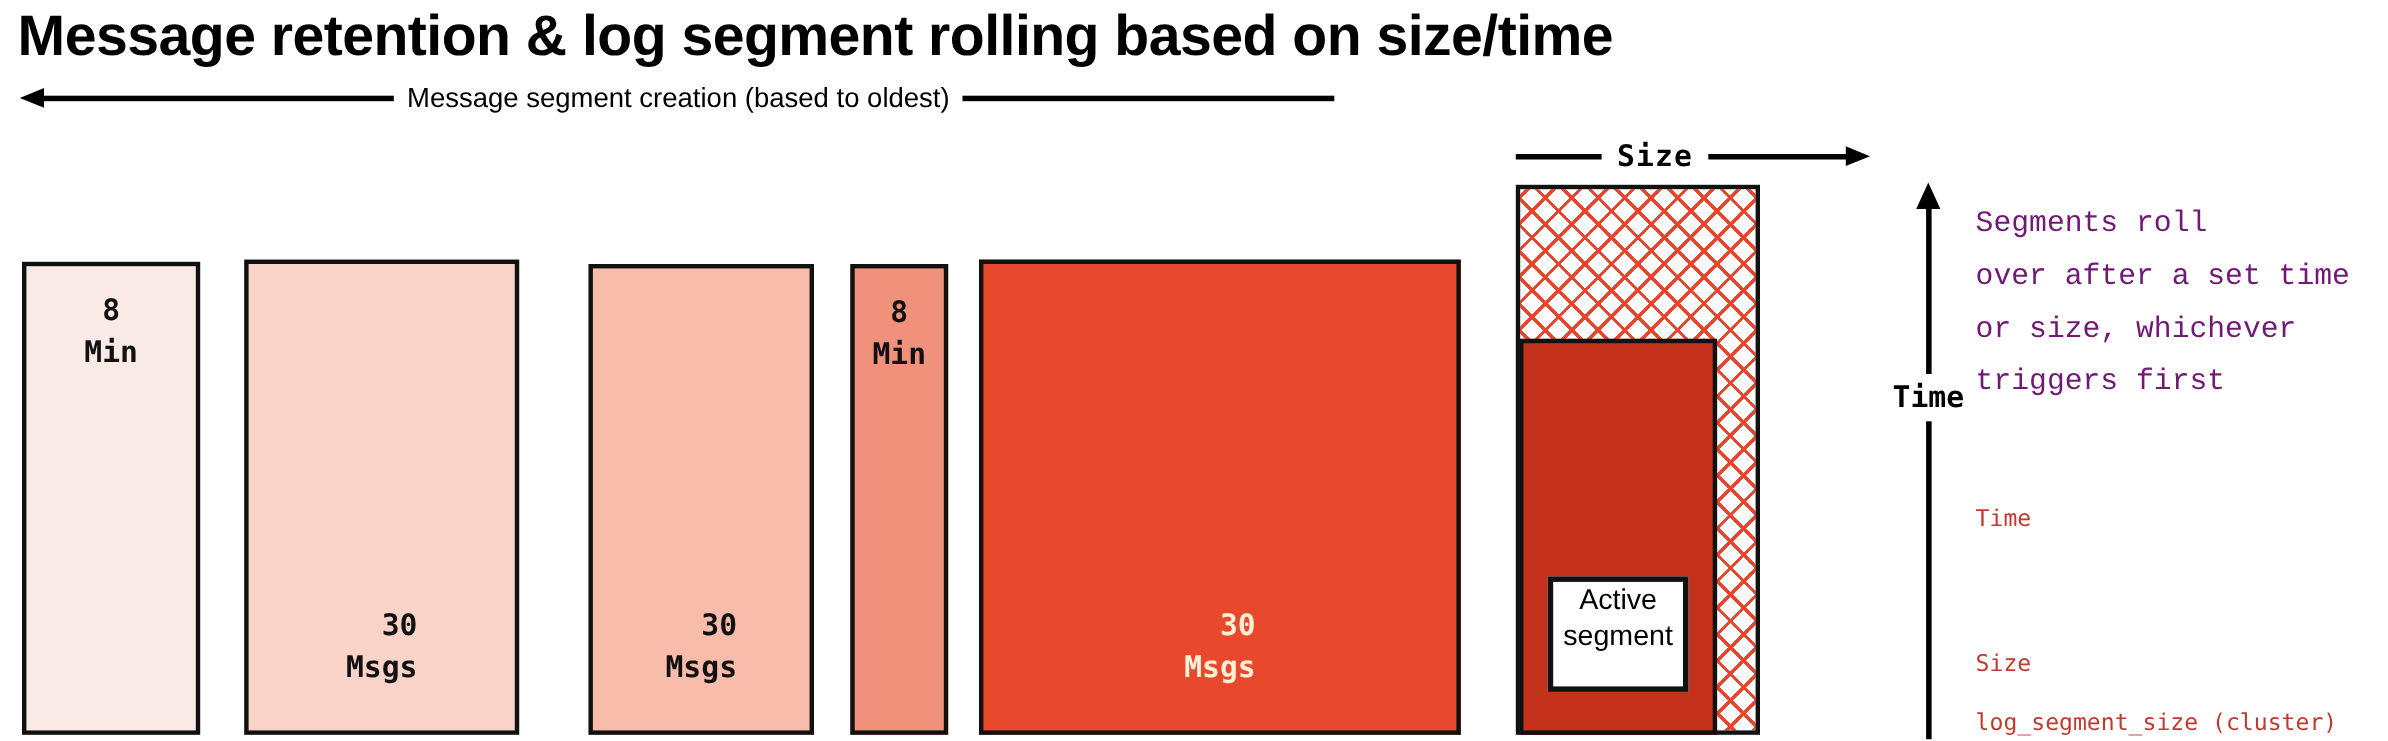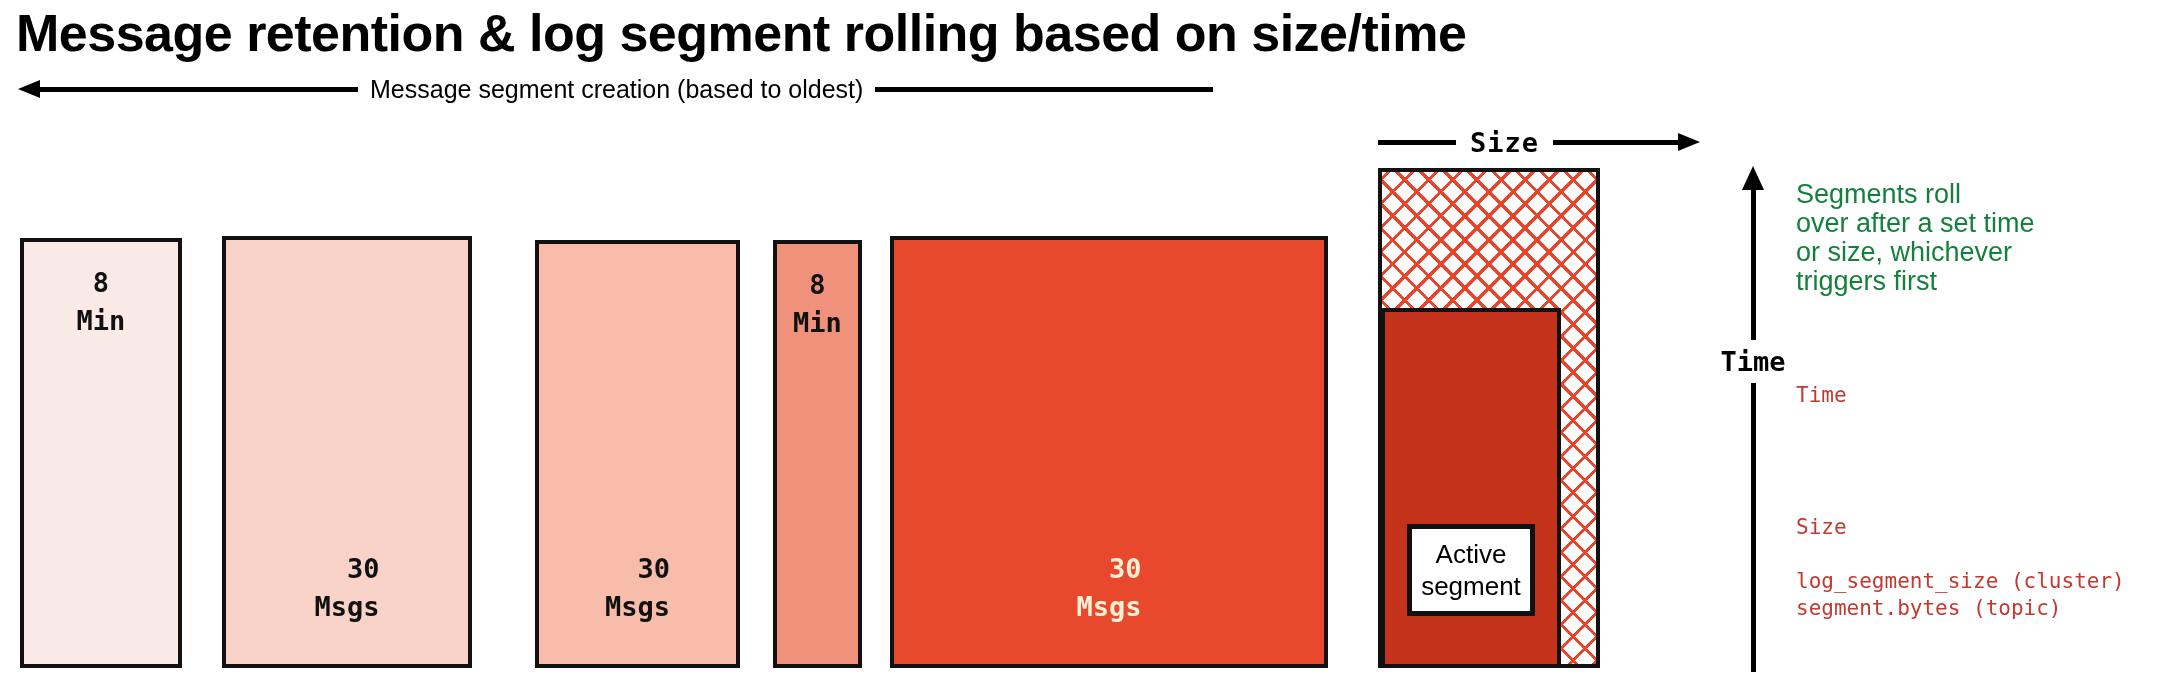--- a/index.html
+++ b/index.html
@@ -147,26 +147,25 @@
     height: 360px;
     border: 4px solid #111111;
     box-sizing: border-box;
     background: #c4321b;
   }
   #active-segment-box {
     position: absolute;
     left: 1407px;
     top: 524px;
     width: 128px;
-    height: 92px;
+    height: 105px;
     border: 5px solid #111111;
     box-sizing: border-box;
     background: #ffffff;
     display: flex;
-    align-items: center;
     justify-content: center;
   }
   #active-segment-box-label {
     font-size: 26px;
     line-height: 32px;
     text-align: center;
     white-space: pre-line;
     color: #000000;
   }
 
@@ -210,23 +209,24 @@
 
   
   #notes-panel {
     position: absolute;
     left: 1796px;
     top: 180px;
     width: 370px;
   }
   #notes-body {
     font-size: 27px;
-    line-height: 29px;
-    color: #15803d;
+    line-height: 48px;
+    color: #701a75;
     white-space: pre-line;
+    font-family: Liberation Mono, monospace;
   }
   #config-block {
     margin-top: 32px;
     font-family: "DejaVu Sans Mono", monospace;
     font-size: 21px;
     line-height: 27px;
     color: #c1392f;
     white-space: pre-line;
   }
   .config-group { margin-bottom: 24px; }

